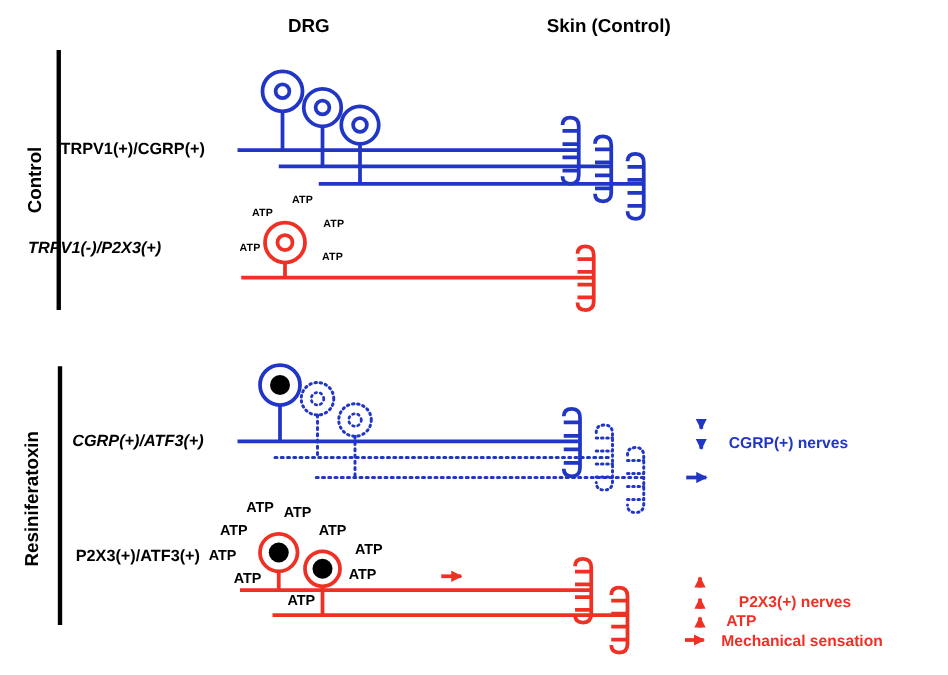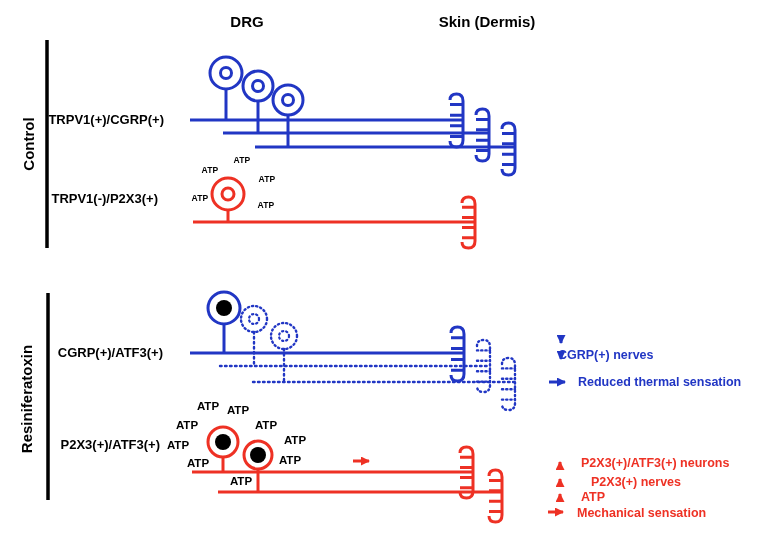--- a/index.html
+++ b/index.html
@@ -113,46 +113,44 @@
       <line x1="561" y1="352" x2="561" y2="359" class="sb w3" marker-end="url(#mb)"></line>
       <line x1="549" y1="382" x2="565" y2="382" class="sb w3" marker-end="url(#mb)"></line>
       <line x1="560" y1="470" x2="560" y2="462" class="sr w3" marker-end="url(#mr)"></line>
       <line x1="560" y1="487" x2="560" y2="479" class="sr w3" marker-end="url(#mr)"></line>
       <line x1="560" y1="502" x2="560" y2="494" class="sr w3" marker-end="url(#mr)"></line>
       <line x1="548" y1="512" x2="563" y2="512" class="sr w3" marker-end="url(#mr)"></line>
     </g>
   </svg>
 
   <div class="lbl fs15" style="left:247px; top:21px;">DRG</div>
-  <div class="lbl fs15" style="left:487px; top:21px;">Skin (Dermis)</div>
+  <div class="lbl fs15" style="left:487px; top:21px;">Skin (Control)</div>
 
   <div class="lbl fs15 vert" style="left:28px; top:144px;">Control</div>
   <div class="lbl fs15 vert" style="left:26px; top:399px;">Resiniferatoxin</div>
 
   <div class="lbl fs13 anchor-right" style="right:594px; top:119px;">TRPV1(+)/CGRP(+)</div>
-  <div class="lbl fs13 anchor-right" style="right:600px; top:198px;">TRPV1(-)/P2X3(+)</div>
-  <div class="lbl fs13 anchor-right" style="right:595px; top:352px;">CGRP(+)/ATF3(+)</div>
+  <div class="lbl fs13 anchor-right" style="right:629px; top:198px;font-style:italic;">TRPV1(-)/P2X3(+)</div>
+  <div class="lbl fs13 anchor-right" style="right:595px; top:352px;font-style:italic;">CGRP(+)/ATF3(+)</div>
   <div class="lbl fs13 anchor-right" style="right:598px; top:444px;margin-left:48px;">P2X3(+)/ATF3(+)</div>
 
   <div class="lbl fs8" style="left:242px; top:160px;">ATP</div>
   <div class="lbl fs8" style="left:210px; top:170px;">ATP</div>
   <div class="lbl fs8" style="left:267px; top:179px;">ATP</div>
   <div class="lbl fs8" style="left:200px; top:198px;">ATP</div>
   <div class="lbl fs8" style="left:266px; top:205px;">ATP</div>
 
   <div class="lbl fs11" style="left:208px; top:407px;">ATP</div>
   <div class="lbl fs11" style="left:238px; top:411px;">ATP</div>
   <div class="lbl fs11" style="left:187px; top:426px;">ATP</div>
   <div class="lbl fs11" style="left:266px; top:426px;">ATP</div>
   <div class="lbl fs11" style="left:295px; top:441px;">ATP</div>
   <div class="lbl fs11" style="left:178px; top:446px;">ATP</div>
   <div class="lbl fs11" style="left:290px; top:461px;">ATP</div>
   <div class="lbl fs11" style="left:198px; top:464px;">ATP</div>
   <div class="lbl fs11" style="left:241px; top:482px;">ATP</div>
 
-  <div class="lbl fs12 t-blue anchor-left" style="left:558px; top:355px;">CGRP(+) nerves</div>
-  <div class="lbl fs12 t-blue anchor-left" style="left:578px; top:382px;">Reduced thermal sensation</div>
-  <div class="lbl fs12 t-red anchor-left" style="left:581px; top:463px;">P2X3(+)/ATF3(+) neurons</div>
+  <div class="lbl fs12 t-blue anchor-left" style="left:583px; top:355px;">CGRP(+) nerves</div>
   <div class="lbl fs12 t-red anchor-left" style="left:581px; top:482px;margin-left:10px;">P2X3(+) nerves</div>
   <div class="lbl fs12 t-red anchor-left" style="left:581px; top:497px;">ATP</div>
   <div class="lbl fs12 t-red anchor-left" style="left:577px; top:513px;">Mechanical sensation</div>
 
 </div>
 
 </body></html>

